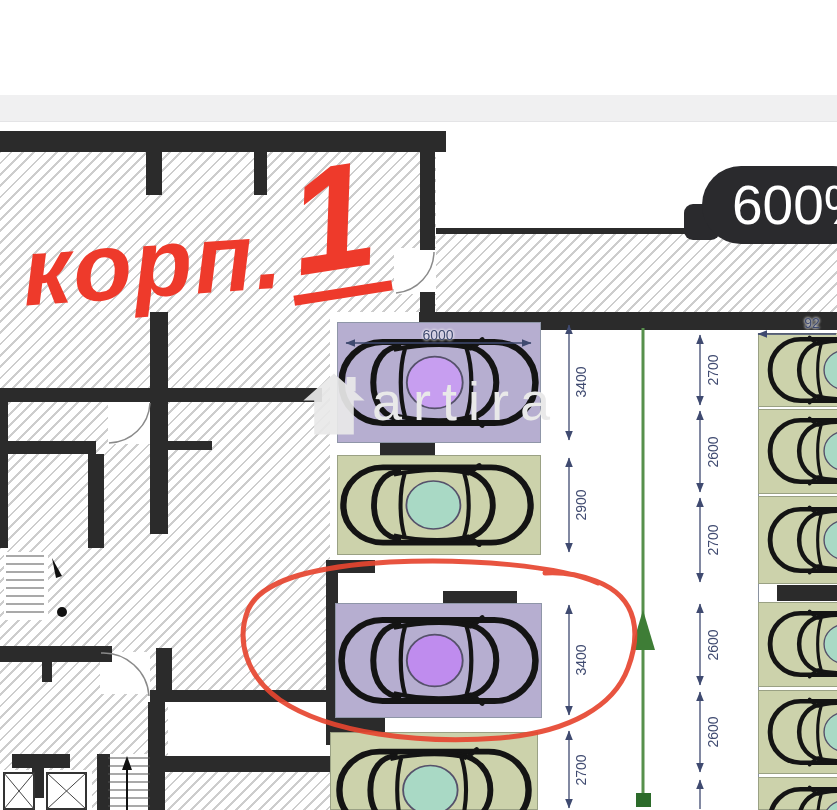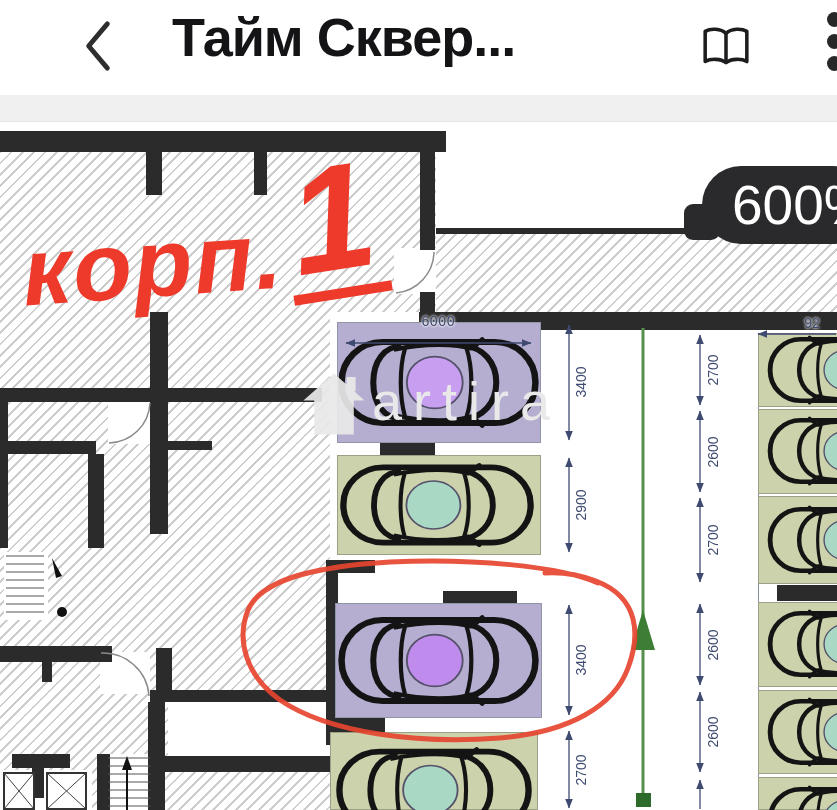--- a/index.html
+++ b/index.html
@@ -218,21 +218,21 @@
         <line x1="643" y1="328" x2="643" y2="795" stroke="#57904c" stroke-width="3"></line>
         <path d="M631 650 L655 650 L643 610 Z" fill="#3e7d36"></path>
         <rect x="636" y="793" width="15" height="14" fill="#2c6b2a"></rect>
       </g>
 
       <path d="M598 583 C560 566 470 558 390 562 C320 566 262 578 248 610
            C236 640 246 676 280 700 C330 734 420 744 500 738
            C570 732 614 706 628 668 C640 636 640 598 596 581 C580 575 560 572 545 573" fill="none" stroke="#e64530" stroke-width="5" stroke-linecap="round" opacity="0.92"></path>
     </svg>
 
-    <div class="dimlab" style="left:438px;top:322px;font-family:Liberation Mono, monospace;">6000</div>
+    <div class="dimlab" style="left:438px;top:335px;">6000</div>
     <div class="dimlab" style="left:812px;top:323px;">92</div>
     <div class="dimlab v" style="left:581px;top:382px;">3400</div>
     <div class="dimlab v" style="left:581px;top:505px;">2900</div>
     <div class="dimlab v" style="left:581px;top:660px;">3400</div>
     <div class="dimlab v" style="left:581px;top:770px;">2700</div>
     <div class="dimlab v" style="left:713px;top:370px;">2700</div>
     <div class="dimlab v" style="left:713px;top:452px;">2600</div>
     <div class="dimlab v" style="left:713px;top:540px;">2700</div>
     <div class="dimlab v" style="left:713px;top:645px;">2600</div>
     <div class="dimlab v" style="left:713px;top:732px;">2600</div>
@@ -245,30 +245,15 @@
 
     <div class="korp">
       <span class="word">корп.</span>
       <span class="num">1</span>
     </div>
 
     <div class="badge-nub"></div>
     <div class="badge">600%</div>
   </div>
 
-  <div class="header">
-    <svg class="back" viewBox="0 0 24 44">
-      <path d="M20 3 L4 22 L20 41" fill="none" stroke="#2e2e2e" stroke-width="4.2" stroke-linecap="round" stroke-linejoin="round"></path>
-    </svg>
-    <div class="title">Тайм Сквер...</div>
-    <svg class="bookicon" viewBox="0 0 48 42">
-      <path d="M24 8 C19 3 9 3 4 6 L4 35 C9 32 19 32 24 36 C29 32 39 32 44 35 L44 6 C39 3 29 3 24 8 Z" fill="none" stroke="#1d1d1f" stroke-width="3.4" stroke-linejoin="round"></path>
-      <line x1="24" y1="8" x2="24" y2="36" stroke="#1d1d1f" stroke-width="3.4"></line>
-    </svg>
-    <div class="kebab">
-        <i></i>
-        <i></i>
-        <i></i>
-      </div>
-  </div>
   <div class="substrip"></div>
 
 </div>
 
 </body></html>

